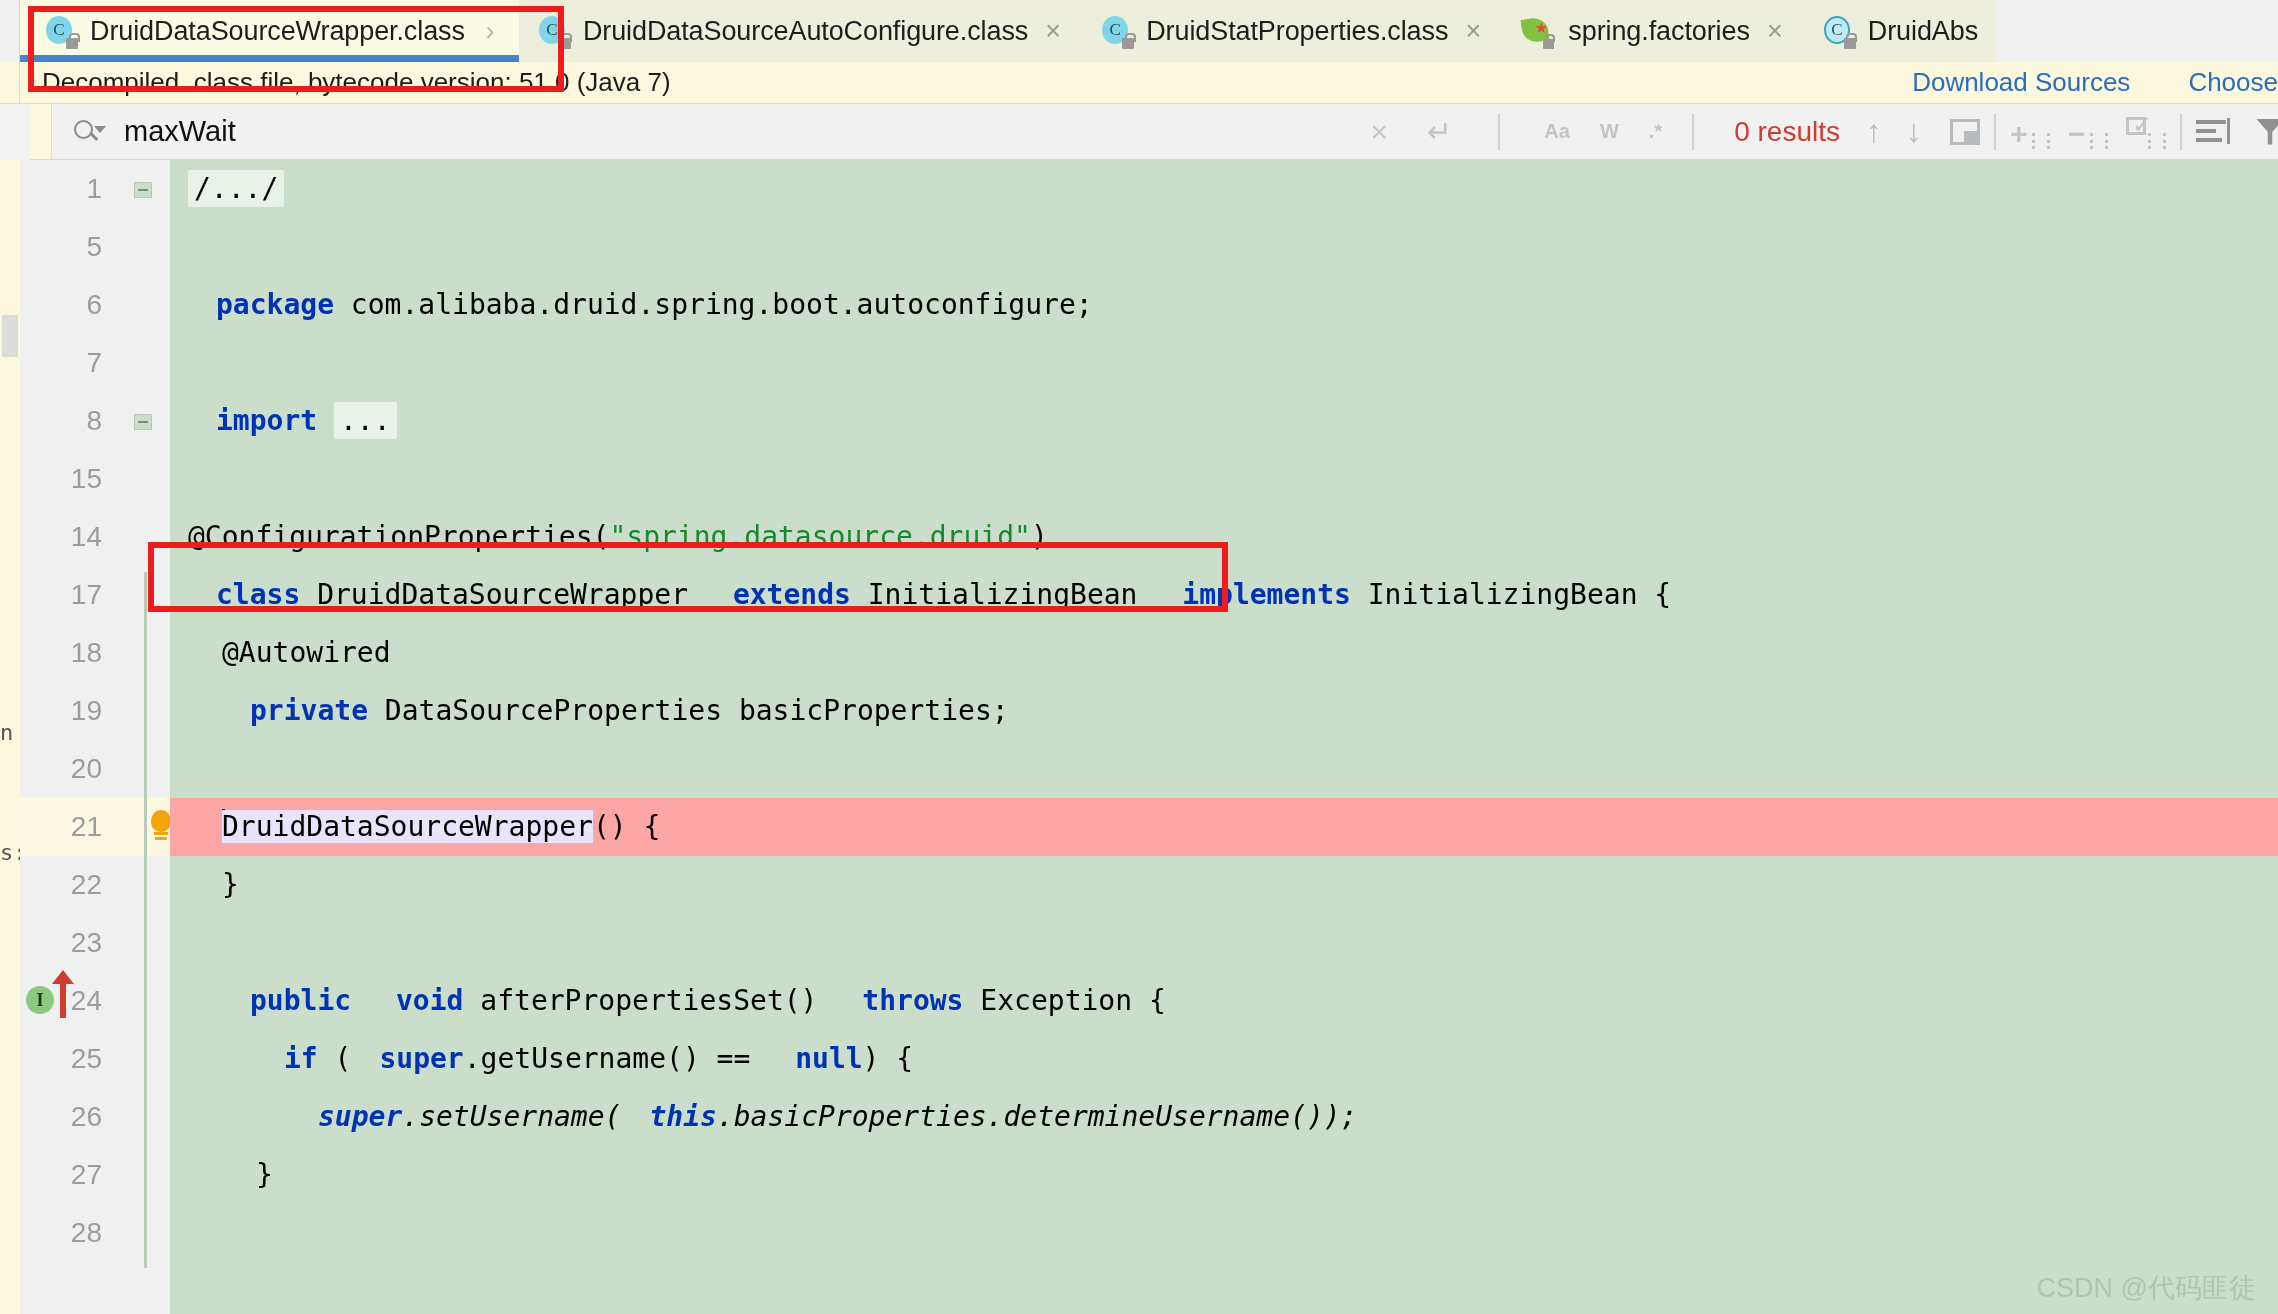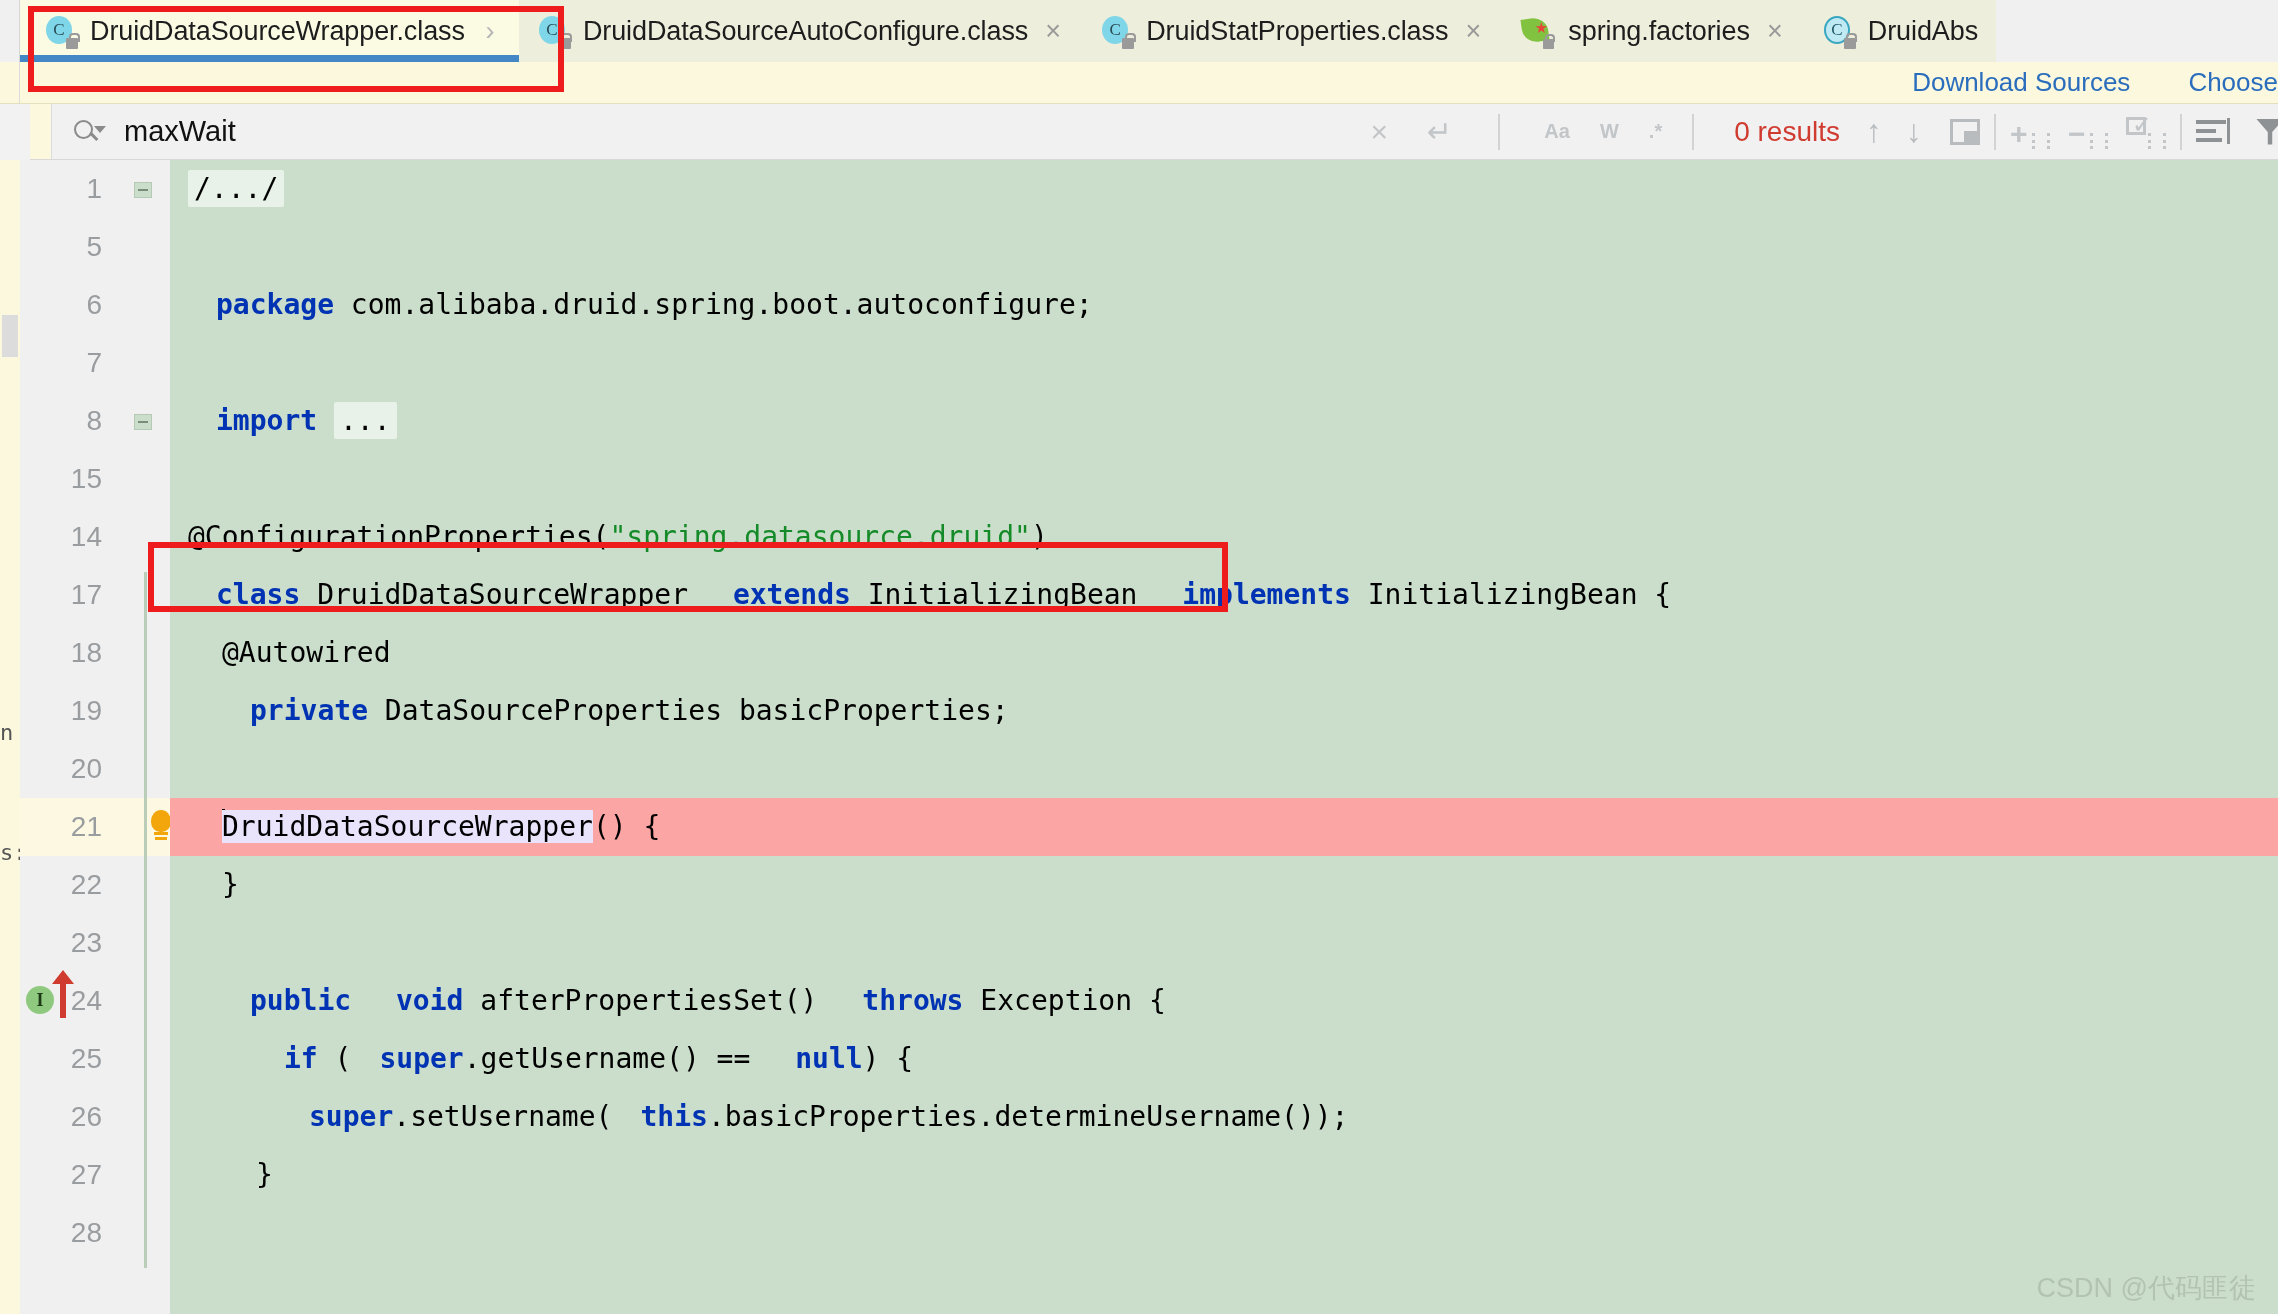--- a/index.html
+++ b/index.html
@@ -327,20 +327,21 @@
       <span class="icon-class outlined">
         <span class="disc">C</span>
           <span class="lock"></span>
       </span>
       <span class="tab-label">DruidAbs</span>
     </div>
   </div>
 
   <div class="notif">
     <div class="notif-left"></div>
+    <div class="notif-text">Decompiled .class file, bytecode version: 51.0 (Java 7)</div>
     <div class="notif-links">
       <span class="notif-link">Download Sources</span>
       <span class="notif-link">Choose</span>
     </div>
   </div>
 
   <div class="searchbar">
     <div class="sb-gutterpad"></div>
 
     <div class="sb-field">
@@ -545,21 +546,21 @@
         <div class="row">
           <span class="code" style="left: 18px;"></span>
         </div>
         <div class="row">
           <span class="code" style="left: 52px;"><span class="kw">public</span><span> </span><span class="kw">void</span><span> afterPropertiesSet() </span><span class="kw">throws</span><span> Exception {</span></span>
         </div>
         <div class="row">
           <span class="code" style="left: 86px;"><span class="kw">if</span><span> (</span><span class="kw">super</span><span>.getUsername() == </span><span class="kw">null</span><span>) {</span></span>
         </div>
         <div class="row">
-          <span class="code" style="left: 111px;"><span class="kw">super</span><span>.setUsername(</span><span class="kw">this</span><span>.basicProperties.determineUsername());</span></span>
+          <span class="code" style="left: 120px; font-style: italic;"><span class="kw">super</span><span>.setUsername(</span><span class="kw">this</span><span>.basicProperties.determineUsername());</span></span>
         </div>
         <div class="row">
           <span class="code" style="left: 86px;"><span>}</span></span>
         </div>
         <div class="row">
           <span class="code" style="left: 18px;"></span>
         </div>
         <div class="watermark">CSDN @代码匪徒</div>
       </div>
   </div>

